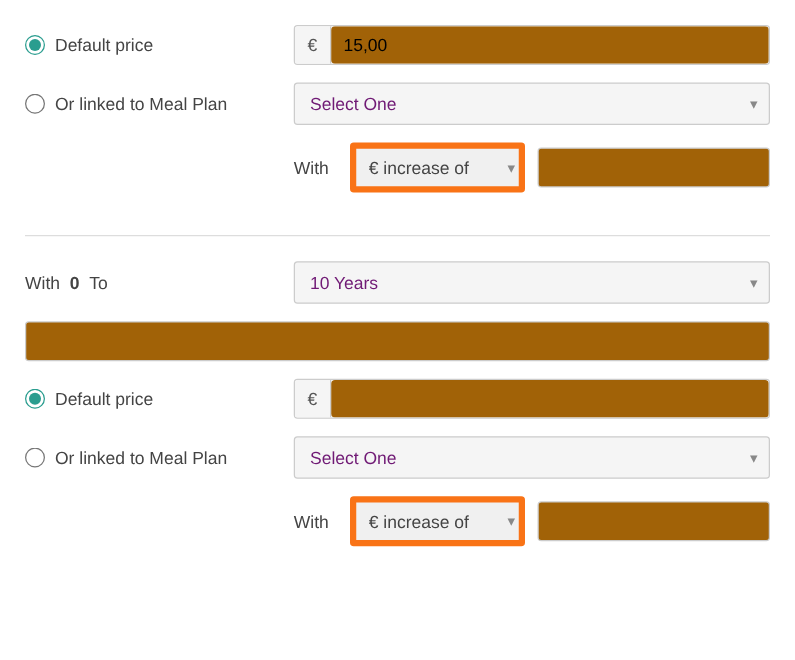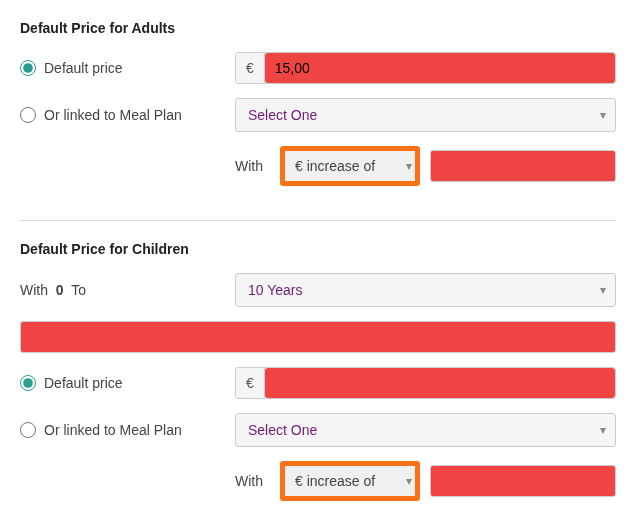--- a/index.html
+++ b/index.html
@@ -45,21 +45,21 @@
       flex: 1;
       display: flex;
       align-items: center;
     }
     input[type="text"], input[type="number"] {
       border: 1px solid #ccc;
       border-radius: 3px;
       padding: 7px 10px;
       font-size: 14px;
       outline: none;
-      background: #ef4444;
+      background: #a16207;
     }
     .input-with-prefix {
       display: flex;
       align-items: center;
       border: 1px solid #ccc;
       border-radius: 3px;
       overflow: hidden;
       flex: 1;
     }
     .input-prefix {
@@ -168,21 +168,20 @@
       width: 215px;
       flex-shrink: 0;
       color: #444;
       font-size: 14px;
     }
   </style>
 </head>
 <body>
 
 <div class="section">
-  <div class="section-title">Default Price for Adults</div>
 
   <div class="form-row">
     <div class="form-row-label radio-label">
       <input type="radio" name="adults-price-type" checked="" style="accent-color: rgb(42, 157, 143);">
       <span>Default price</span>
     </div>
     <div class="form-control">
       <div class="input-with-prefix">
         <div class="input-prefix">€</div>
         <input type="text" value="15,00" style="">
@@ -216,21 +215,20 @@
       </select>
       <span class="chevron">▾</span>
     </div>
     <input type="text" class="increase-amount-input" value="" style="">
   </div>
 </div>
 
 <hr class="divider">
 
 <div class="section">
-  <div class="section-title">Default Price for Children</div>
 
   <div class="form-row children-from-row">
     <div class="children-from-label">
       <span>With</span>
       &nbsp;<strong>0</strong>
       &nbsp;<span>To</span>
     </div>
     <div class="form-control">
       <div class="select-wrapper">
         <select>

